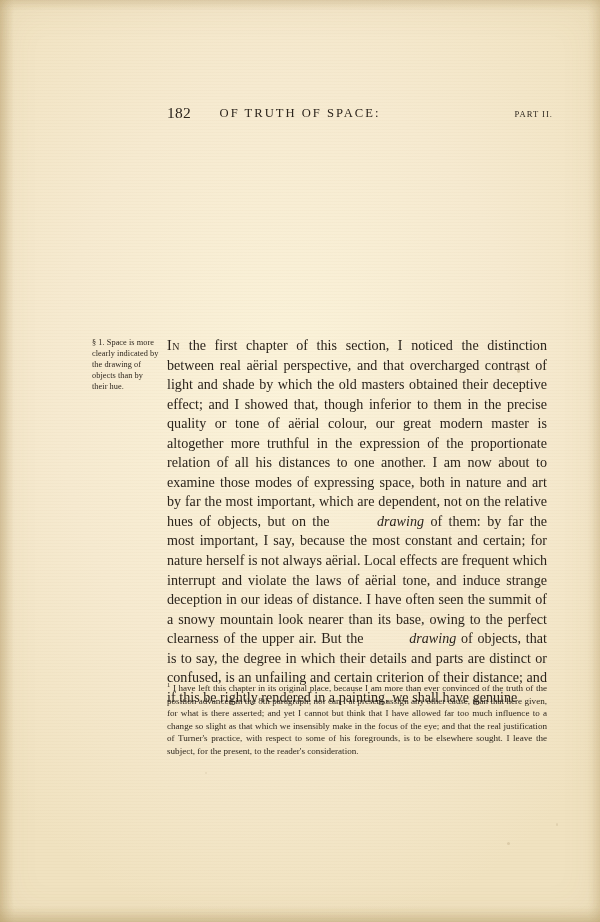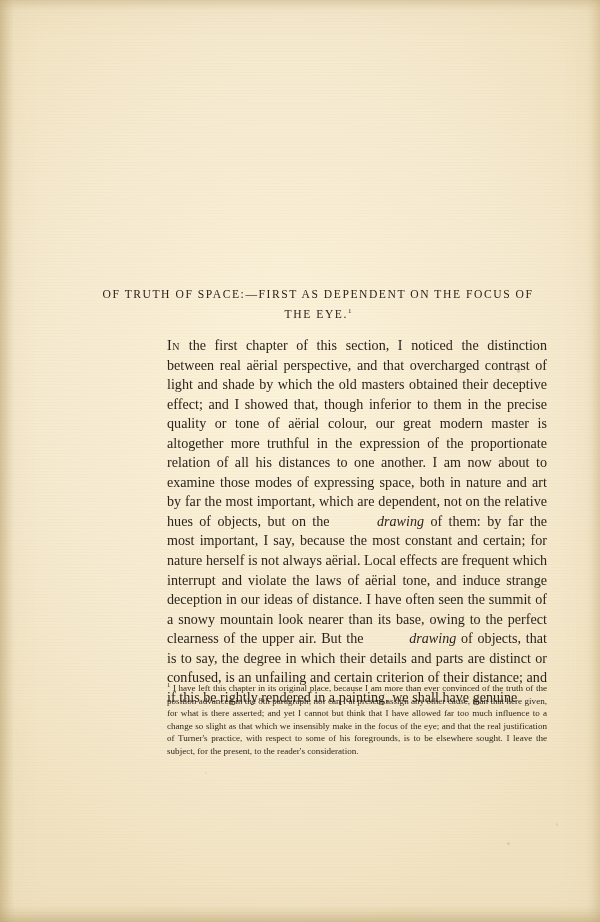--- a/index.html
+++ b/index.html
@@ -156,26 +156,29 @@
     background: rgba(120,92,48,0.30);
     border-radius: 50%;
     pointer-events: none;
   }
 </style>
 </head>
 <body>
 
 <div id="page">
 
+  <div class="running-head">
+    <span class="rh-folio">182</span>
+    <span class="rh-title">OF TRUTH OF SPACE:</span>
+    <span class="rh-part">PART II.</span>
+  </div>
 
 
-  <div class="chapter-subtitle">
-    <span>OF TRUTH OF SPACE:—FIRST AS DEPENDENT ON THE FOCUS OF THE EYE.</span><sup>1</sup>
-  </div>
 
+  <div class="side-note">§ 1. Space is more clearly indicated by the drawing of objects than by their hue.</div>
 
   <div class="body-block">
     <span class="smallcaps">In</span><span> the first chapter of this section, I noticed the distinction between real aërial perspective, and that overcharged contrast of light and shade by which the old masters obtained their deceptive effect; and I showed that, though inferior to them in the precise quality or tone of aërial colour, our great modern master is altogether more truthful in the expression of the proportionate relation of all his distances to one another.</span><span>   I am now about to examine those modes of expressing space, both in nature and art by far the most important, which are dependent, not on the relative hues of objects, but on the </span><i>drawing</i><span> of them: by far the most important, I say, because the most constant and certain; for nature herself is not always aërial.</span><span>   Local effects are frequent which interrupt and violate the laws of aërial tone, and induce strange deception in our ideas of distance.</span><span>   I have often seen the summit of a snowy mountain look nearer than its base, owing to the perfect clearness of the upper air.</span><span>   But the </span><i>drawing</i><span> of objects, that is to say, the degree in which their details and parts are distinct or confused, is an unfailing and certain criterion of their distance; and if this be rightly rendered in a painting, we shall have genuine</span>
   </div>
 
   <div class="footnote">
     <sup>1</sup><span> I have left this chapter in its original place, because I am more than ever convinced of the truth of the position advanced in the 8th paragraph; nor can I at present assign any other cause, than that here given, for what is there asserted; and yet I cannot but think that I have allowed far too much influence to a change so slight as that which we insensibly make in the focus of the eye; and that the real justification of Turner's practice, with respect to some of his foregrounds, is to be elsewhere sought.   I leave the subject, for the present, to the reader's consideration.</span>
   </div>
 
   <span class="speck" style="left:517px;top:369px;width:3px;height:4px;"></span>

